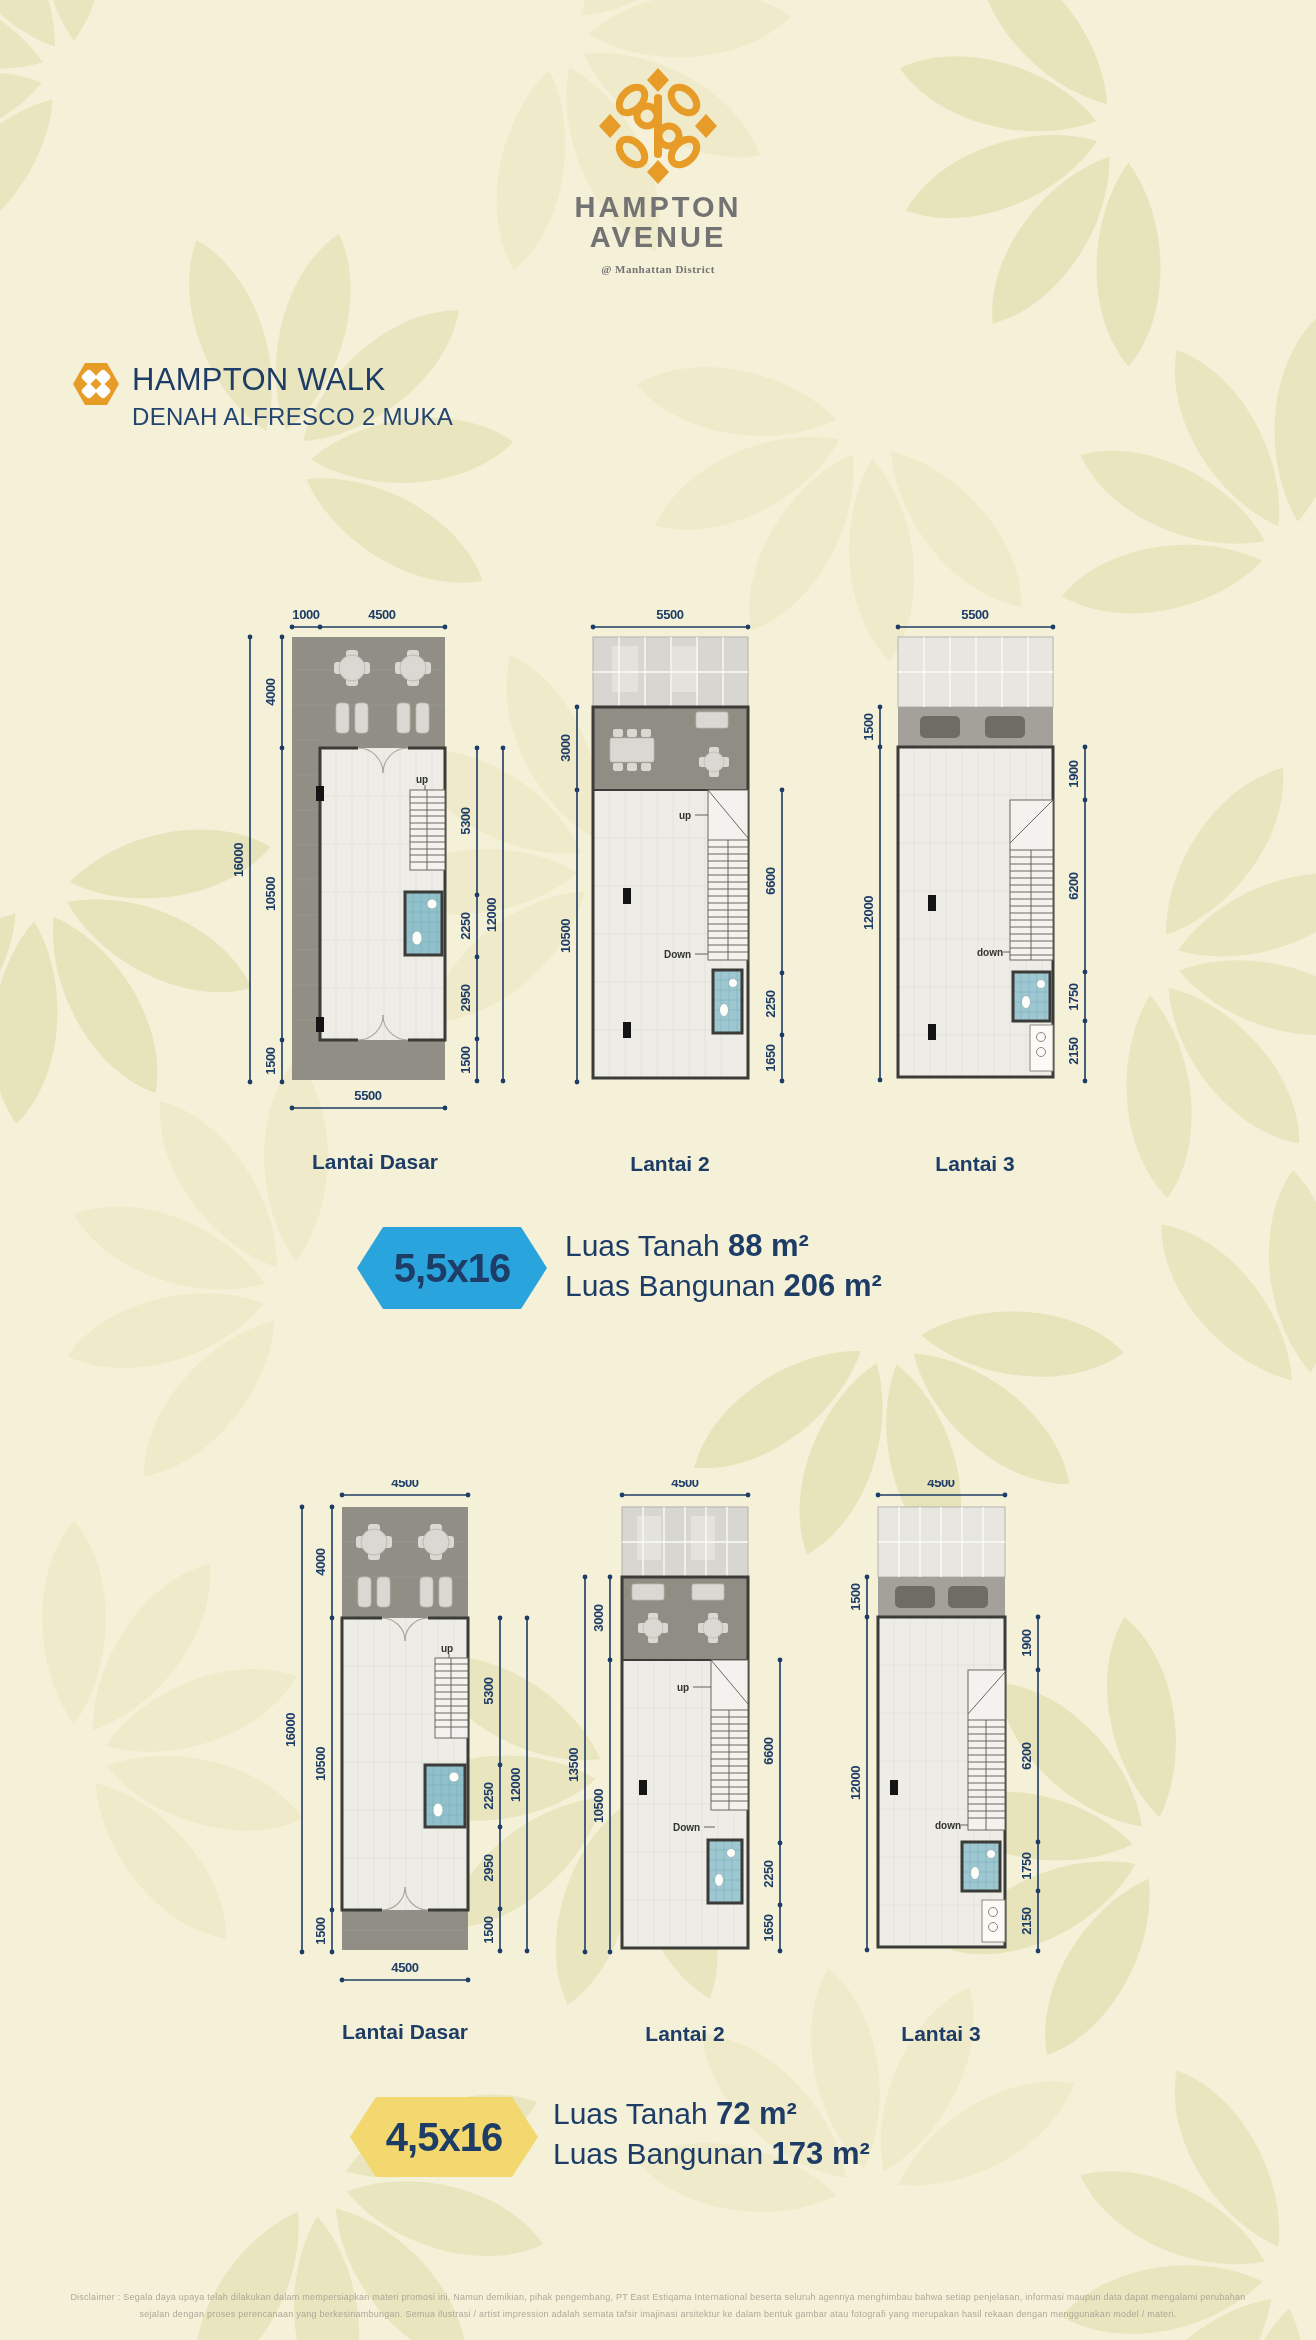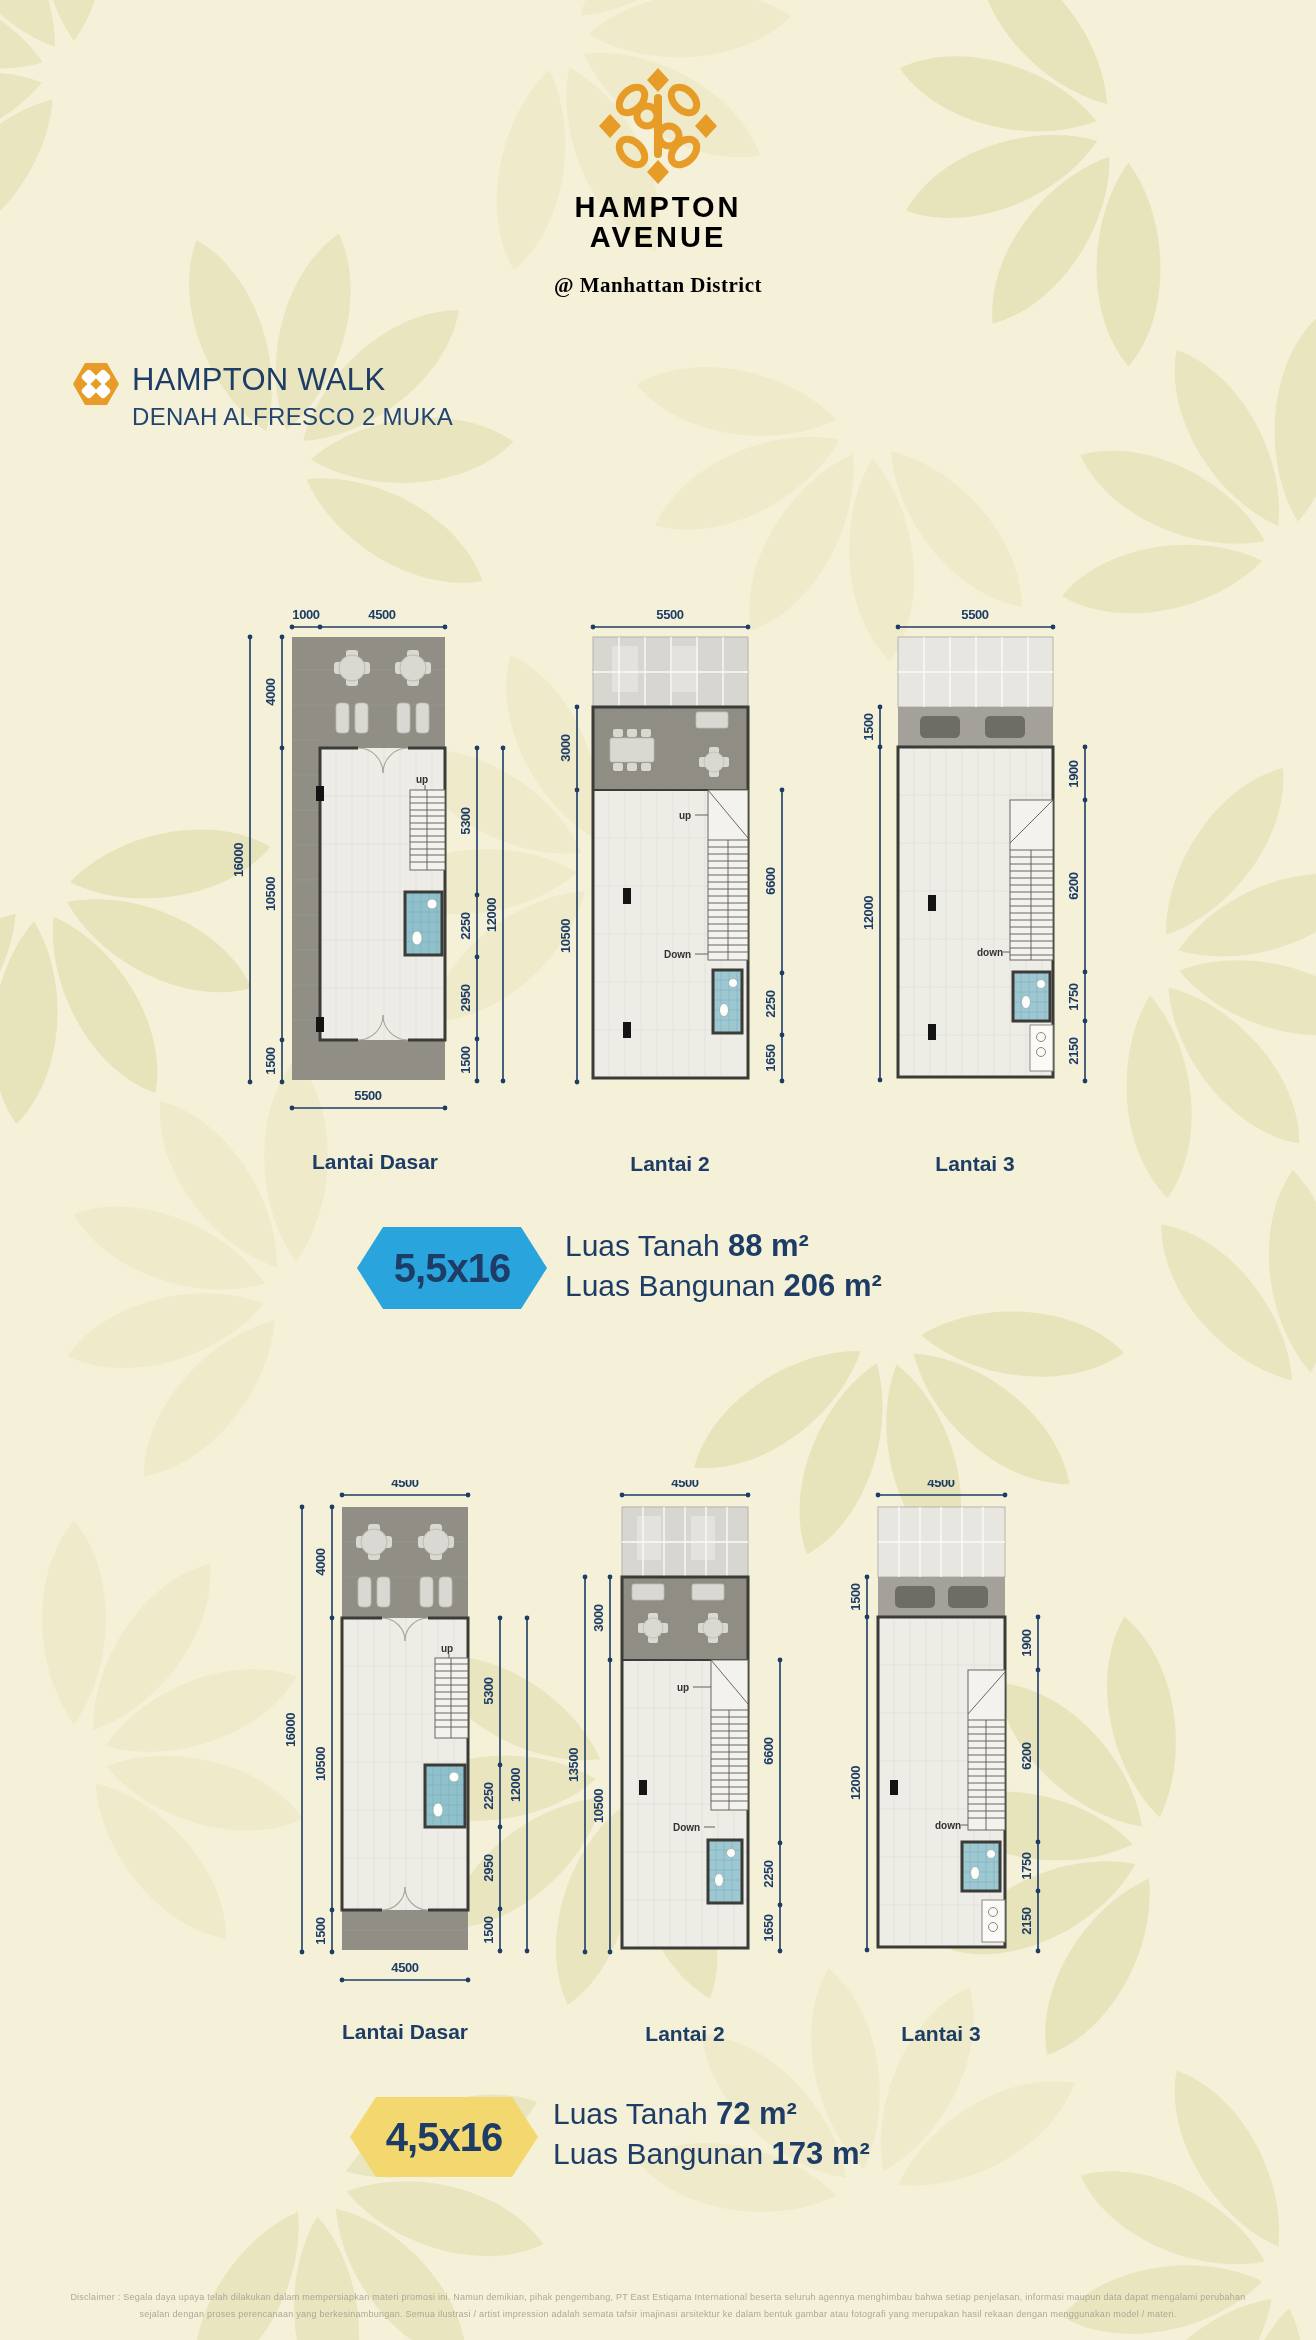--- a/index.html
+++ b/index.html
@@ -22,23 +22,23 @@
   .bgrid{stroke:#7cb0bb;stroke-width:0.6;fill:none;}
   .fixture{fill:#fdfdfa;stroke:#96b3b9;stroke-width:0.9;}
   .door{fill:none;stroke:#a8a69b;stroke-width:1.1;}
   .deckline{stroke:#9b998f;stroke-width:0.8;}
   .marker{fill:#141414;}
   
   .lantai{position:absolute;transform:translateX(-50%);font-weight:bold;font-size:21px;color:#1e3d66;white-space:nowrap;}
   .area-block{position:absolute;color:#1d3c66;font-size:30px;line-height:40px;white-space:nowrap;}
   .area-block b{font-weight:bold;font-size:31px;}
   .badge-text{font:bold 40px "Liberation Sans",sans-serif;fill:#1d3c66;text-anchor:middle;letter-spacing:-1px;}
-  .brand{position:absolute;left:0;width:1316px;text-align:center;color:#000000;}
+  .brand{position:absolute;left:0;width:1316px;text-align:center;color:#737373;}
   .brand .l1,.brand .l2{font-weight:bold;font-size:29px;letter-spacing:3px;line-height:30px;}
-  .brand .tag{font-family:"Liberation Serif",serif;font-weight:bold;font-size:21px;letter-spacing:0.5px;margin-top:19px;}
+  .brand .tag{font-family:"Liberation Serif",serif;font-weight:bold;font-size:11px;letter-spacing:0.5px;margin-top:9px;}
   .hw-title{position:absolute;left:132px;top:362px;font-weight:normal;font-size:31px;letter-spacing:0.3px;color:#1d3c66;}
   .hw-sub{position:absolute;left:132px;top:403px;font-weight:normal;font-size:24px;letter-spacing:0.3px;color:#23456f;}
   .footer-line{position:absolute;left:0;width:1316px;text-align:center;font-size:9px;
                color:#aaa497;letter-spacing:0.25px;opacity:0.95;}
 </style>
 </head>
 <body>
 
 <div class="page">
 

